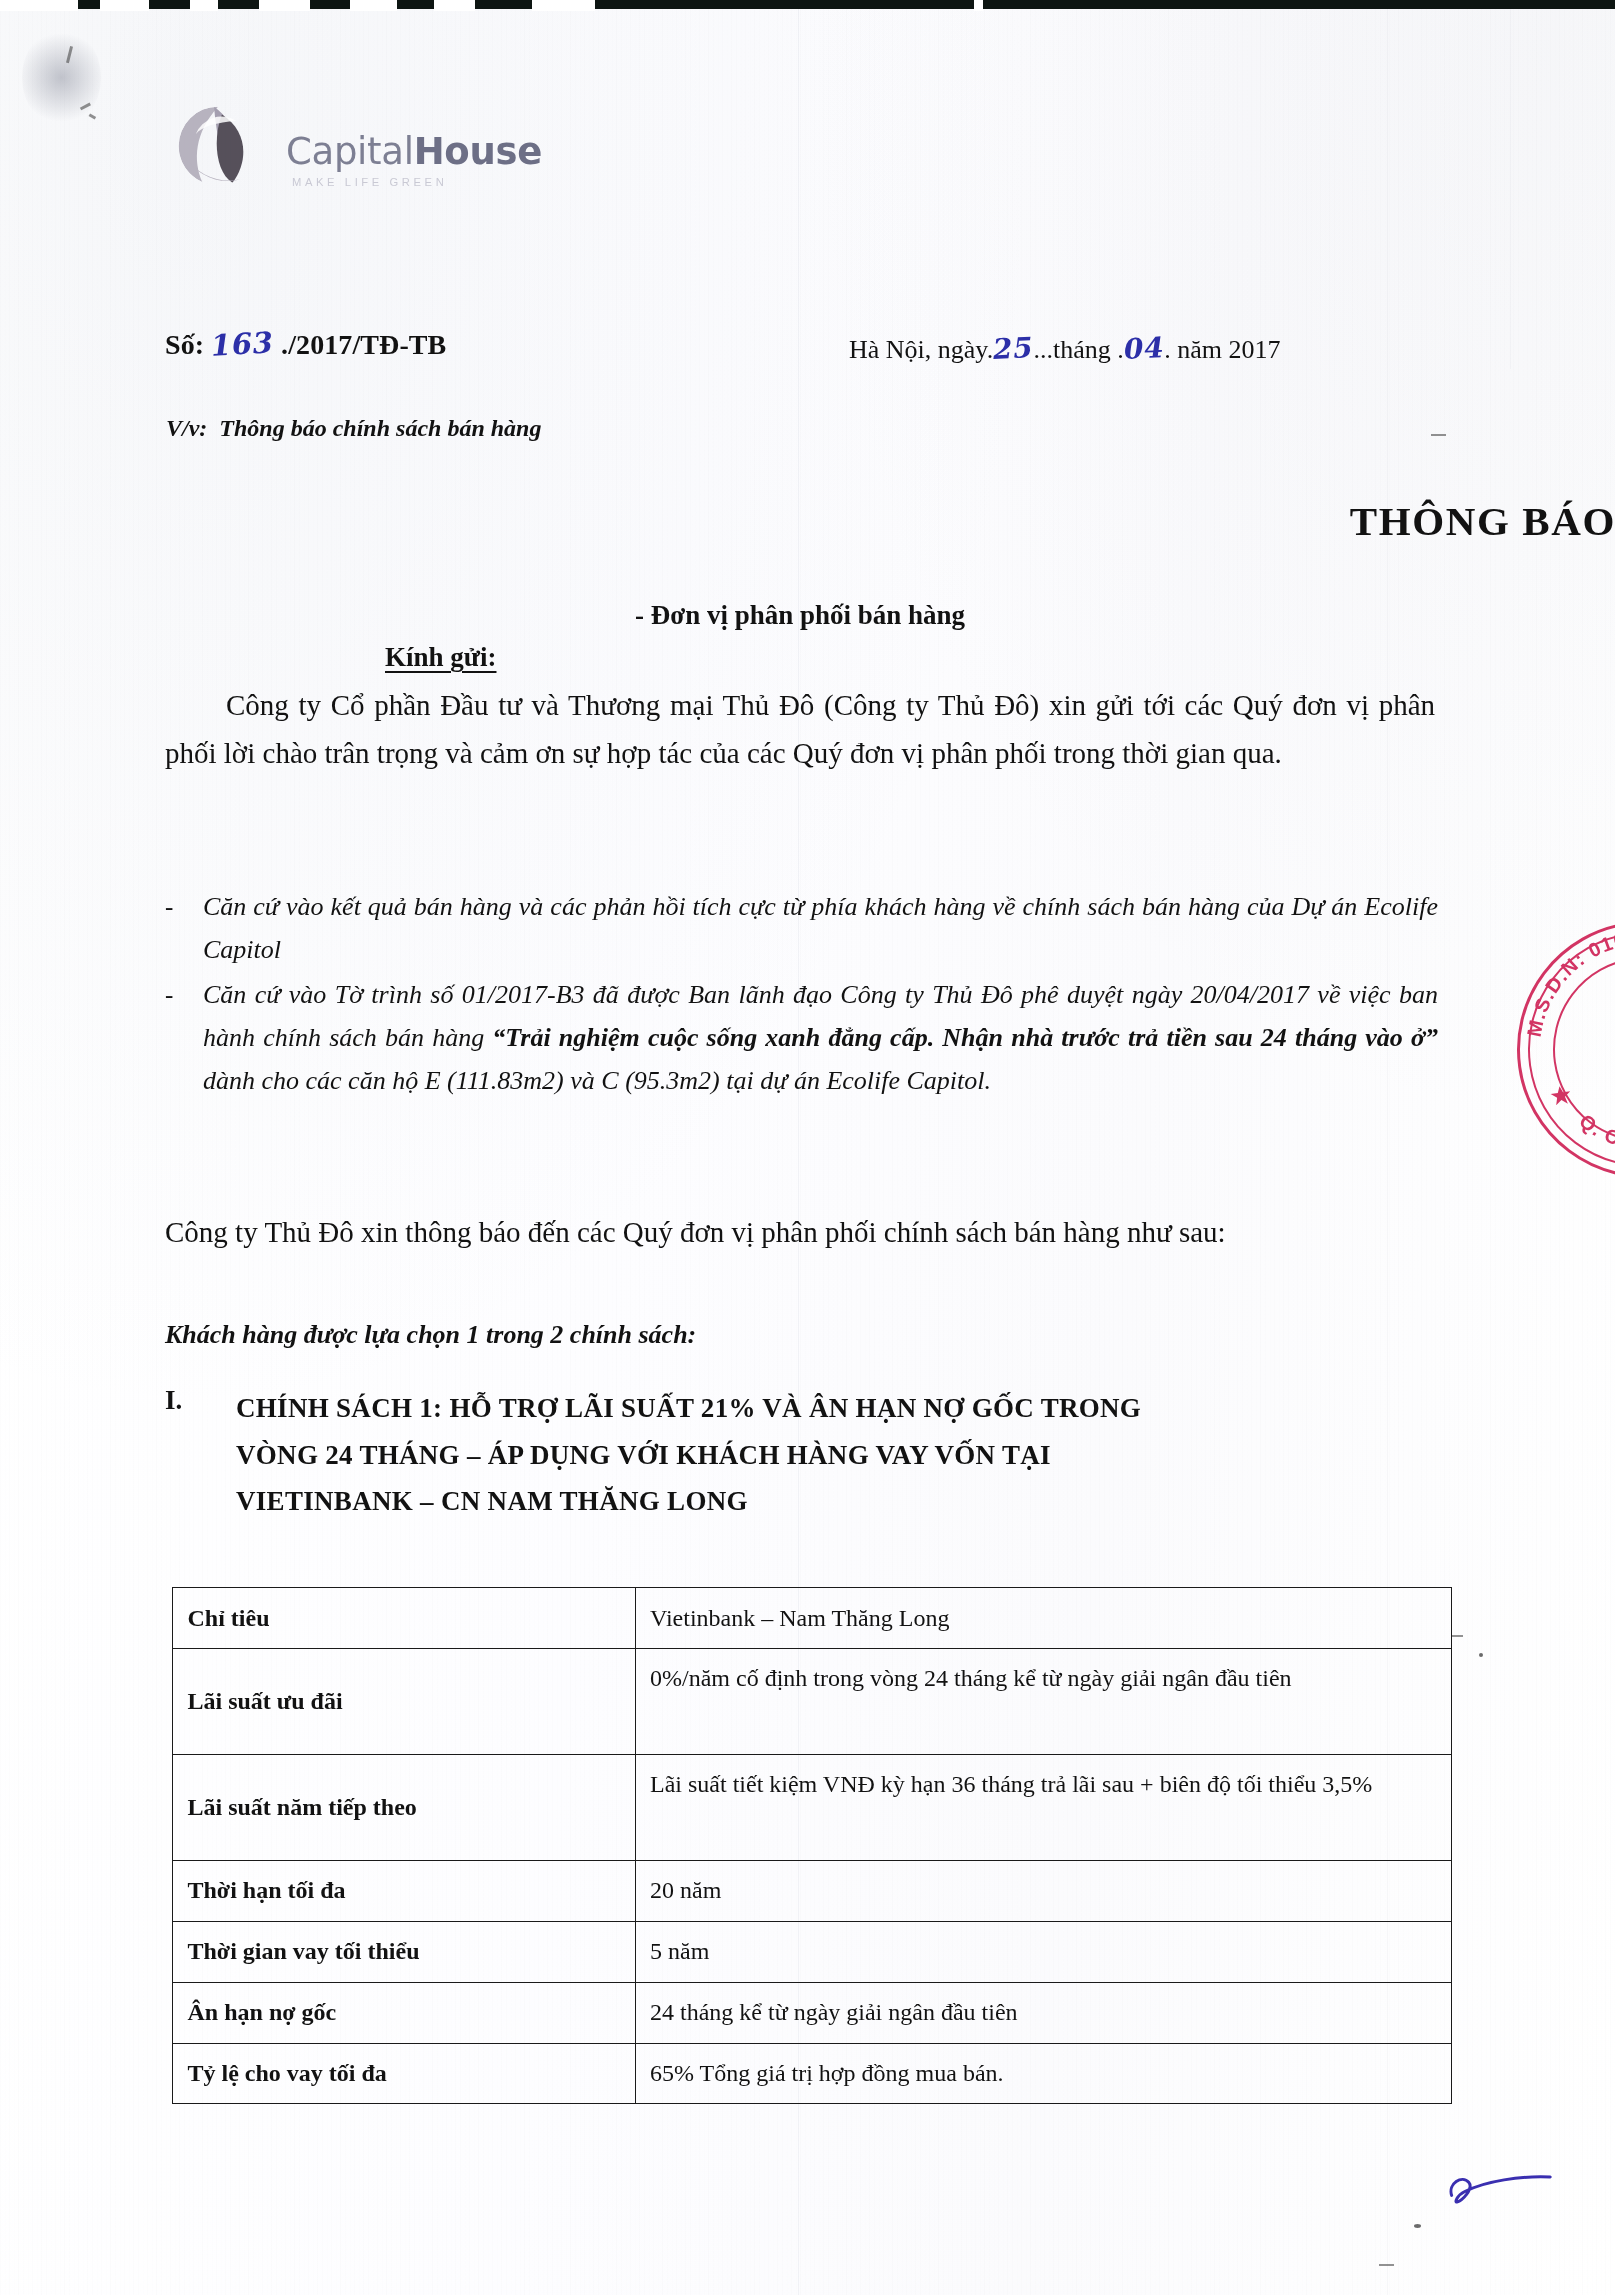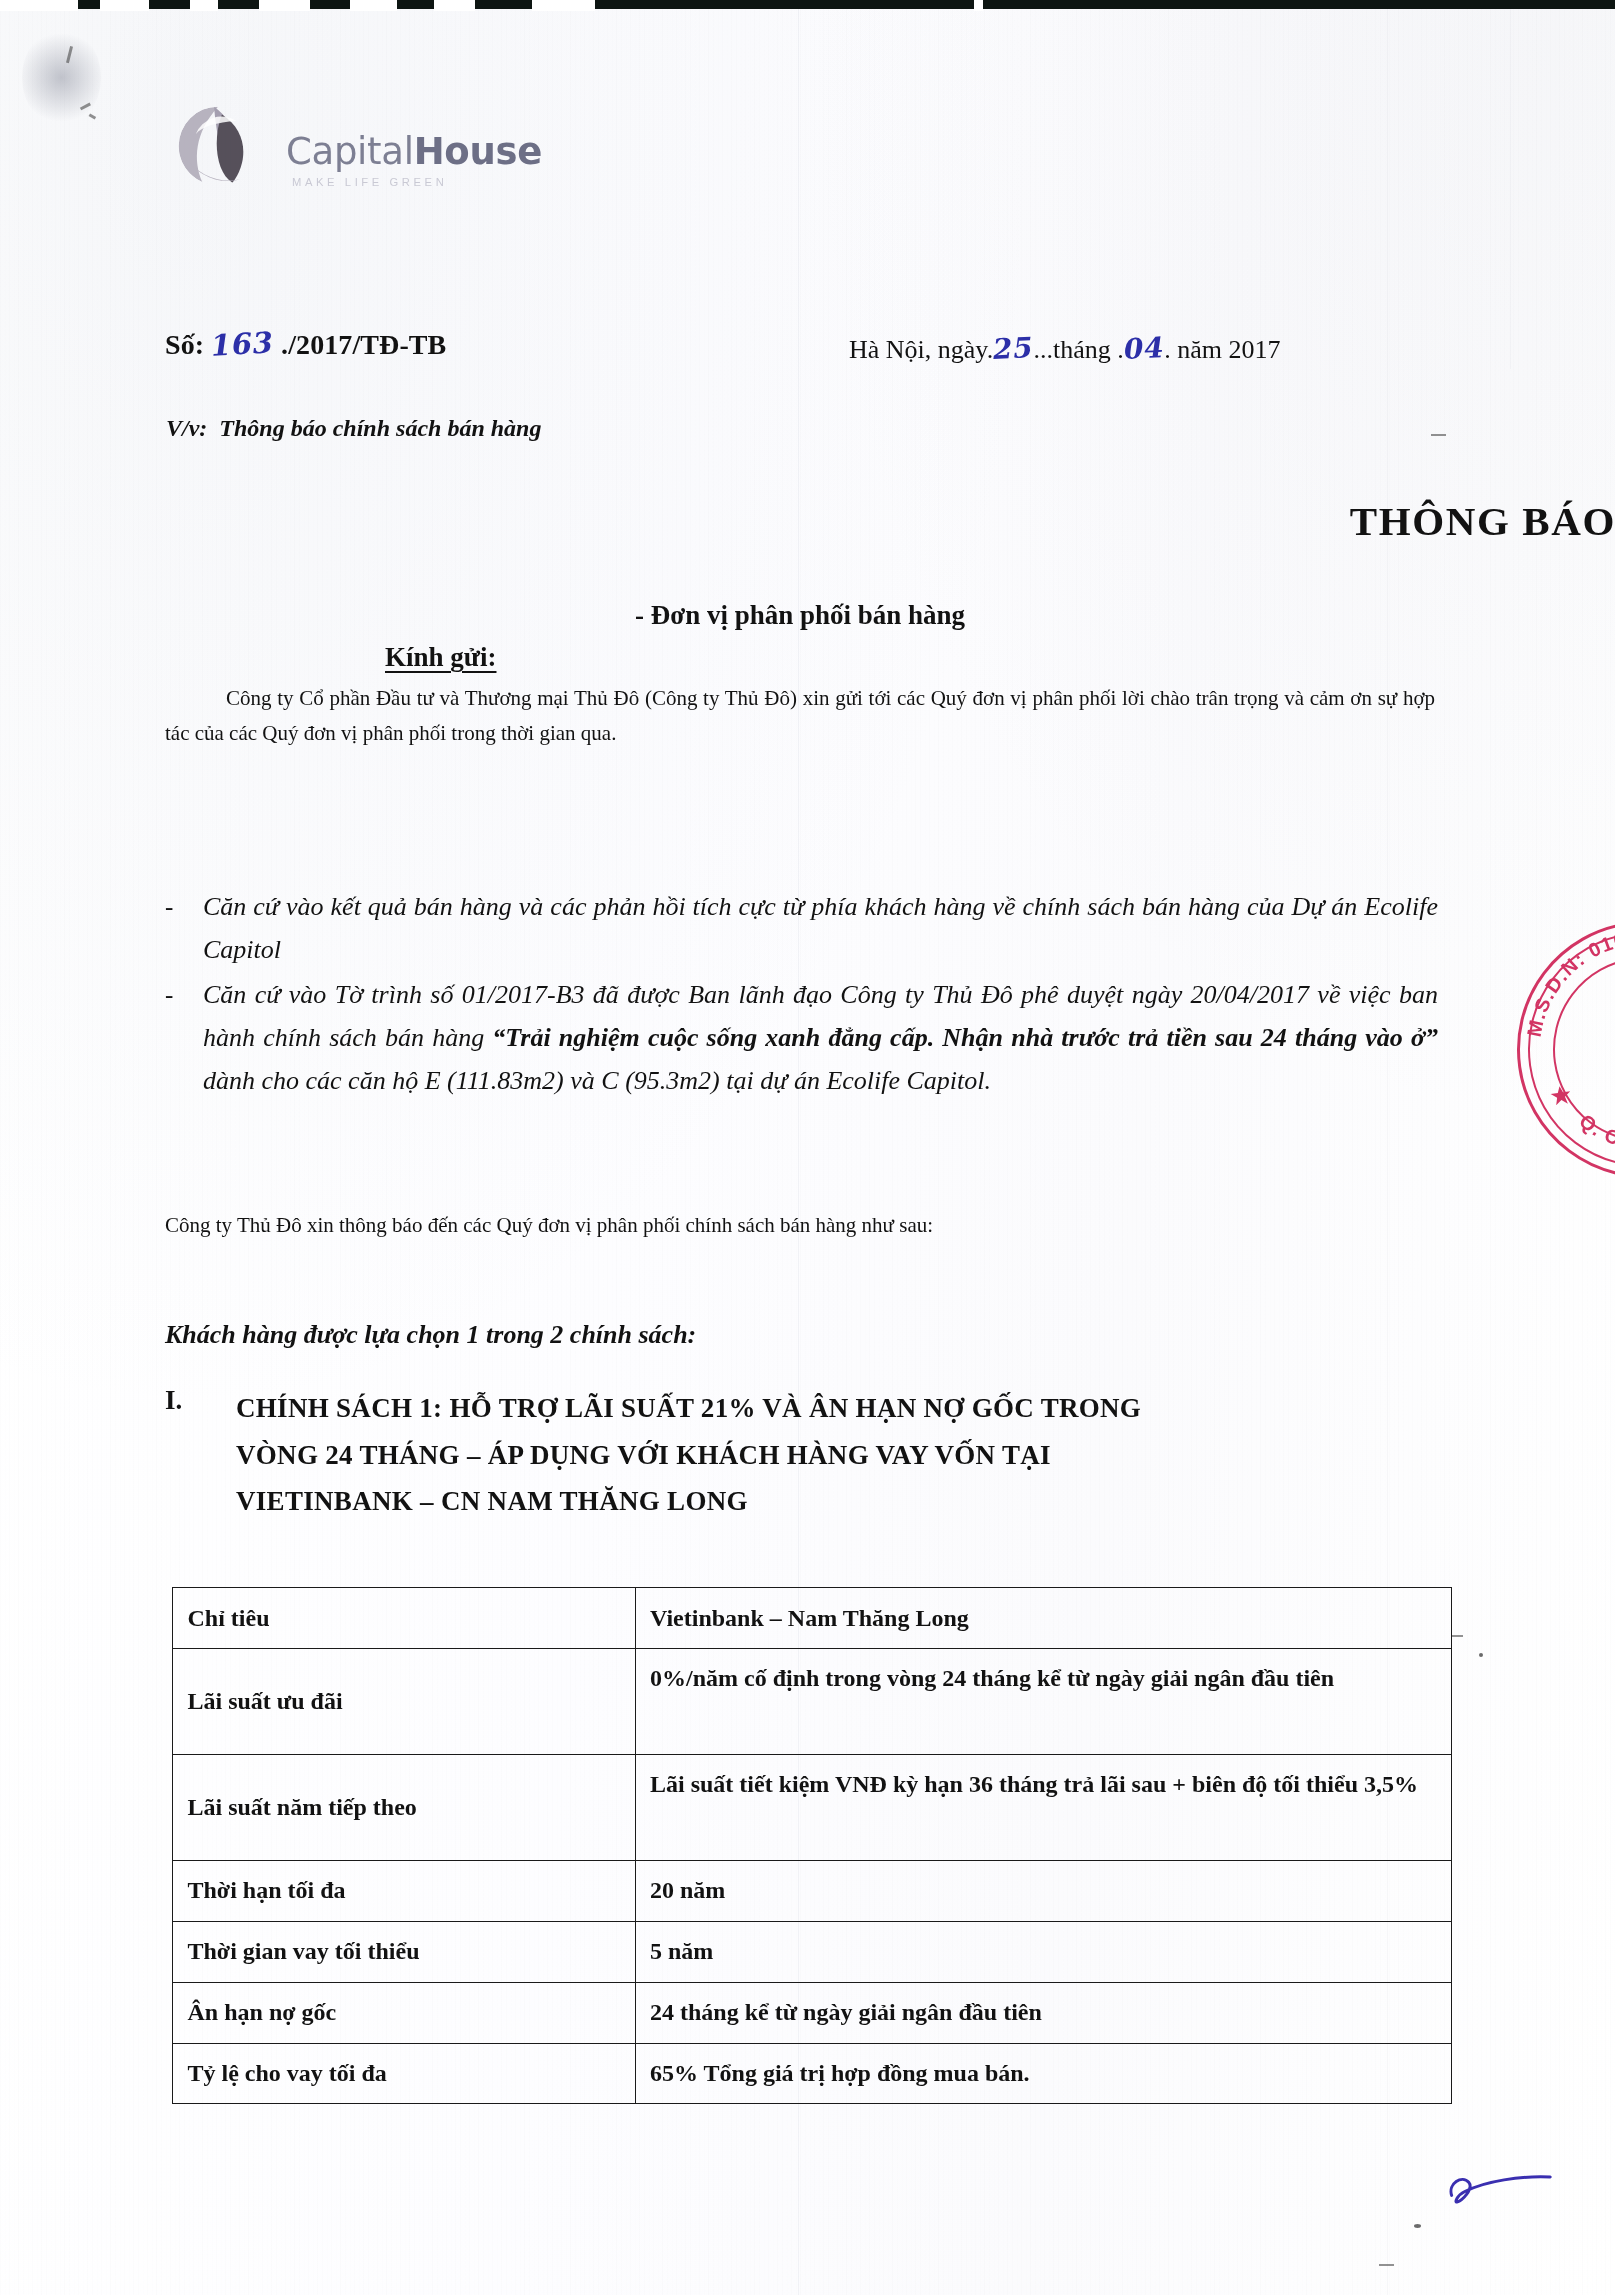--- a/index.html
+++ b/index.html
@@ -66,21 +66,21 @@
            font-weight:600;white-space:nowrap;}
 
   .title{position:absolute;left:8px;right:0;top:497px;text-align:right;
          font-size:41px;font-weight:700;letter-spacing:1.6px;}
 
   .kinhgui{position:absolute;left:385px;top:600px;font-size:27px;font-weight:700;margin-top:42px;}
   .kinhgui u{text-underline-offset:4.6px;text-decoration-thickness:2px;}
   .kinhgui-val{position:absolute;left:635px;top:600px;font-size:27px;font-weight:700;
                white-space:nowrap;}
 
-  .para{position:absolute;font-size:21px;line-height:1.66;text-align:justify;
+  .para{position:absolute;font-size:29px;line-height:1.66;text-align:justify;
         text-justify:inter-word;}
   #p1{left:165px;top:681px;width:1270px;text-indent:61px;}
   #p2{left:165px;top:1208px;width:1270px;}
   .bold-ital{font-weight:700;font-style:italic;}
 
   
   .bullets{position:absolute;left:165px;top:885px;width:1273px;}
   .bullet{display:flex;gap:0;font-size:26px;line-height:1.66;font-style:italic;
           margin-bottom:1.3px;}
   .bullet .dash{width:38px;flex:0 0 38px;font-style:normal;font-size:25px;
@@ -101,21 +101,21 @@
   table.policy{
     position:absolute;left:172px;top:1587px;width:1280px;
     border-collapse:collapse;table-layout:fixed;
   }
   table.policy td{
     border:1.3px solid #1a1a1a;
     padding:10.5px 13px 10.5px 14.5px;
     font-size:24px;line-height:1.62;vertical-align:top;
   }
   table.policy td.k{width:434px;font-weight:700;}
-  table.policy td.v{font-weight:700;}
+  table.policy td.v{font-weight:400;}
   .r-tall td{height:84px;}
   .r-short td{height:24px;}
   .vcenter{vertical-align:middle !important;}
 
   
   .stamp{
     position:absolute;left:1517px;top:921px;width:257px;height:257px;
     border-radius:50%;
     color:#cf2457;
     opacity:.92;

